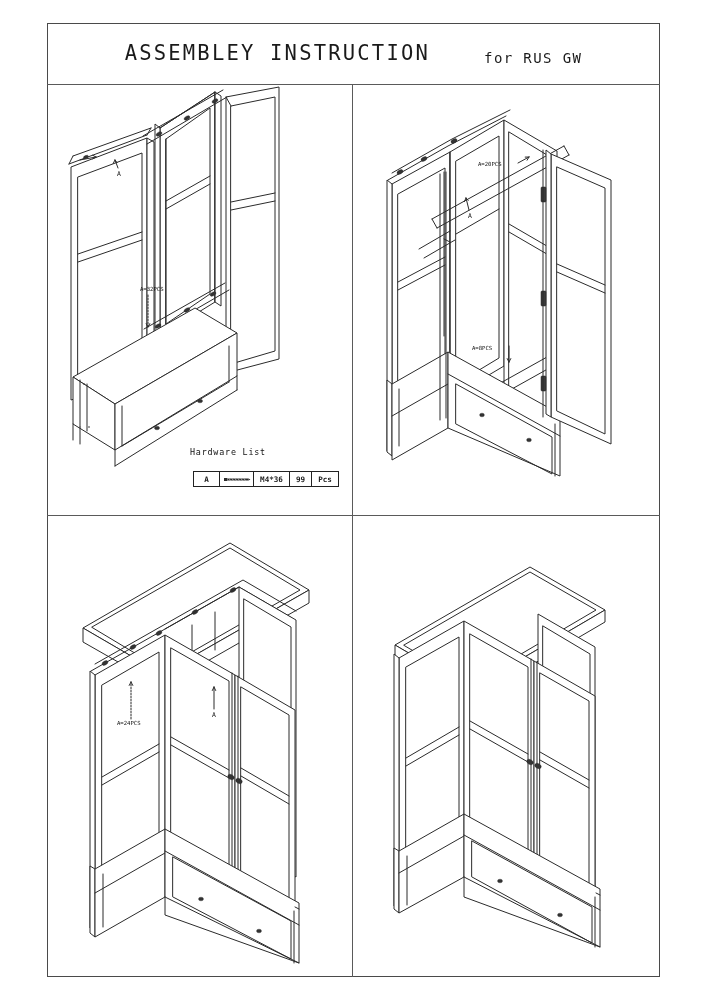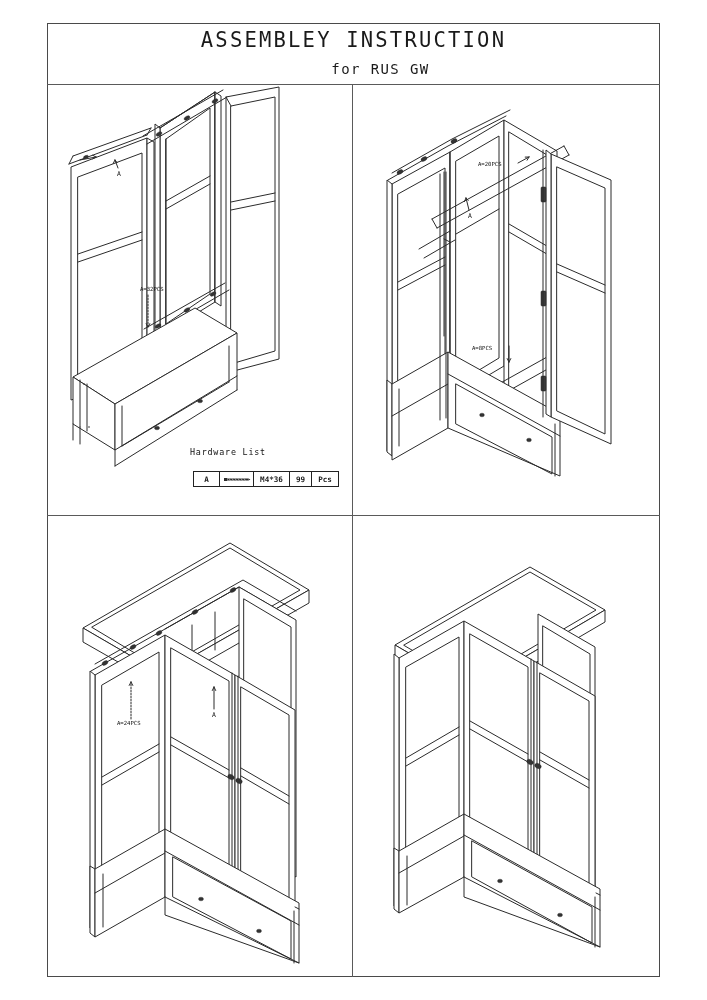--- a/index.html
+++ b/index.html
@@ -11,21 +11,21 @@
   }
   #sheet{position:absolute;left:0;top:0;width:707px;height:1000px;}
   .frame{
     position:absolute;left:47px;top:23px;width:613px;height:954px;
     border:1.5px solid #4a4a4a;box-sizing:border-box;
   }
   .hdiv{position:absolute;left:47px;width:613px;height:0;border-top:1.5px solid #5a5a5a;}
   .vdiv{position:absolute;top:84px;width:0;height:893px;border-left:1.5px solid #5a5a5a;}
   .title-block{
     position:absolute;left:47px;top:23px;width:613px;height:61px;
-    display:flex;flex-direction:column;align-items:center;justify-content:center;
+    display:flex;flex-direction:row;align-items:center;justify-content:center;
     box-sizing:border-box;
   }
   .t-main{
     font-size:20.5px;letter-spacing:2.2px;line-height:1.05;
     font-family:"DejaVu Sans Mono","Liberation Mono",monospace;
     white-space:pre;
   }
   .t-sub{
     font-size:14px;letter-spacing:1.4px;margin-top:9px;margin-left:54px;
     font-family:"DejaVu Sans Mono","Liberation Mono",monospace;white-space:pre;

